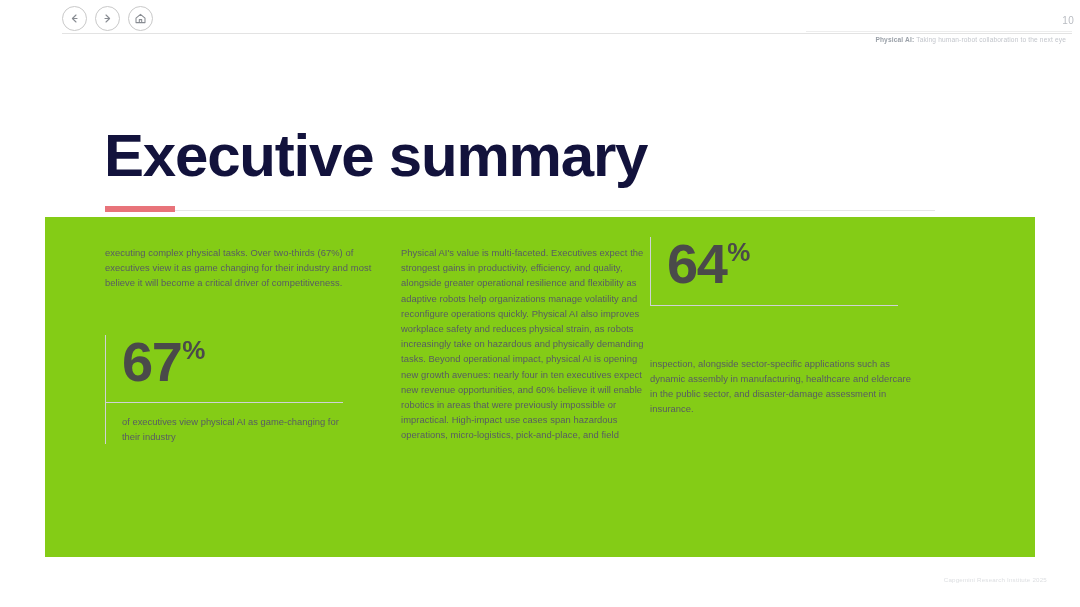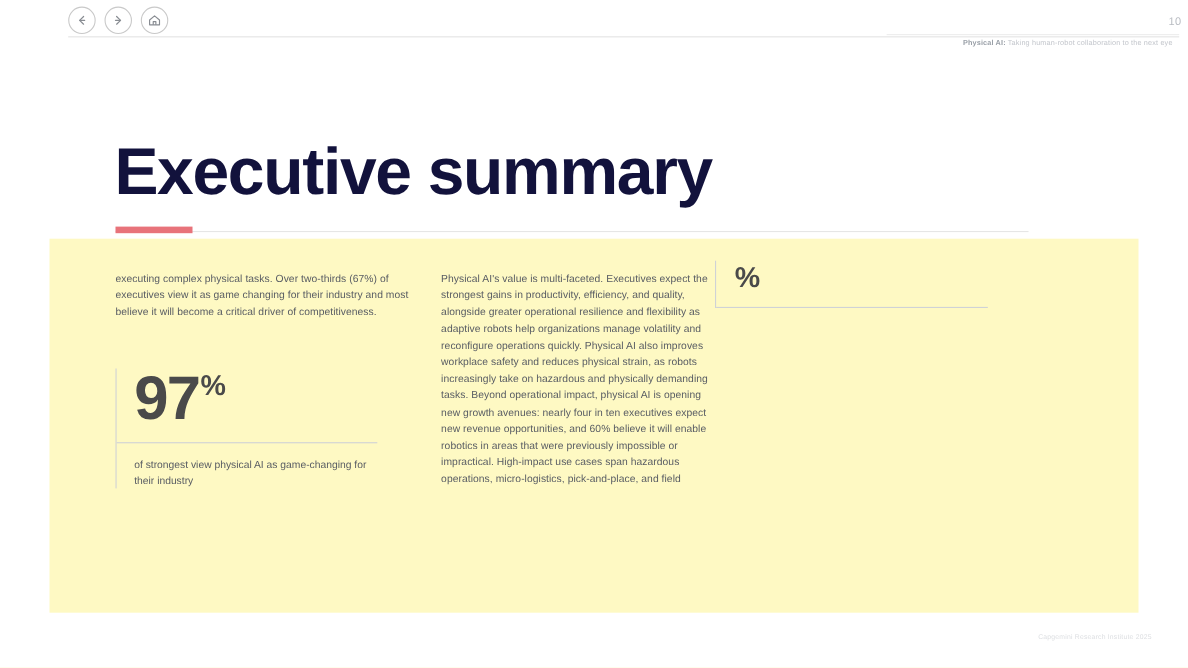--- a/index.html
+++ b/index.html
@@ -114,21 +114,21 @@
     background: #e6e6e6;
   }
 
   
   .content-panel {
     position: absolute;
     left: 45px;
     top: 217px;
     width: 990px;
     height: 340px;
-    background: #fef9c3;
+    background: #84cc16;
   }
 
   .col {
     position: absolute;
     box-sizing: border-box;
   }
   .col-left   { left: 60px;  top: 28px;  width: 270px; }
   .col-mid    { left: 356px; top: 28px;  width: 250px; }
   .col-right  { left: 605px; top: 20px;  width: 265px; }
 
@@ -240,36 +240,38 @@
 <div class="title-rule"></div>
 <div class="title-accent"></div>
 
 <div class="content-panel">
 
   <div class="col col-left">
     <div class="body-text">executing complex physical tasks. Over two-thirds (67%) of executives view it as game changing for their industry and most believe it will become a critical driver of competitiveness.</div>
 
     <div class="stat-block stat-left">
       <div class="stat-number">
-        <span>97</span>
+        <span>67</span>
         <span class="pct">%</span>
       </div>
       <div class="stat-divider"></div>
-      <div class="stat-caption">of strongest view physical AI as game-changing for their industry</div>
+      <div class="stat-caption">of executives view physical AI as game-changing for their industry</div>
     </div>
   </div>
 
   <div class="col col-mid">
     <div class="body-text">Physical AI's value is multi-faceted. Executives expect the strongest gains in productivity, efficiency, and quality, alongside greater operational resilience and flexibility as adaptive robots help organizations manage volatility and reconfigure operations quickly. Physical AI also improves workplace safety and reduces physical strain, as robots increasingly take on hazardous and physically demanding tasks. Beyond operational impact, physical AI is opening new growth avenues: nearly four in ten executives expect new revenue opportunities, and 60% believe it will enable robotics in areas that were previously impossible or impractical. High-impact use cases span hazardous operations, micro-logistics, pick-and-place, and field</div>
   </div>
 
   <div class="col col-right">
     <div class="stat-block stat-right">
       <div class="stat-number">
+        <span>64</span>
         <span class="pct">%</span>
       </div>
       <div class="stat-divider"></div>
     </div>
 
+    <div class="body-text tail-text">inspection, alongside sector-specific applications such as dynamic assembly in manufacturing, healthcare and eldercare in the public sector, and disaster-damage assessment in insurance.</div>
   </div>
 </div>
 
 <div class="footer-credit">Capgemini Research Institute 2025</div>
 
 </body></html>

